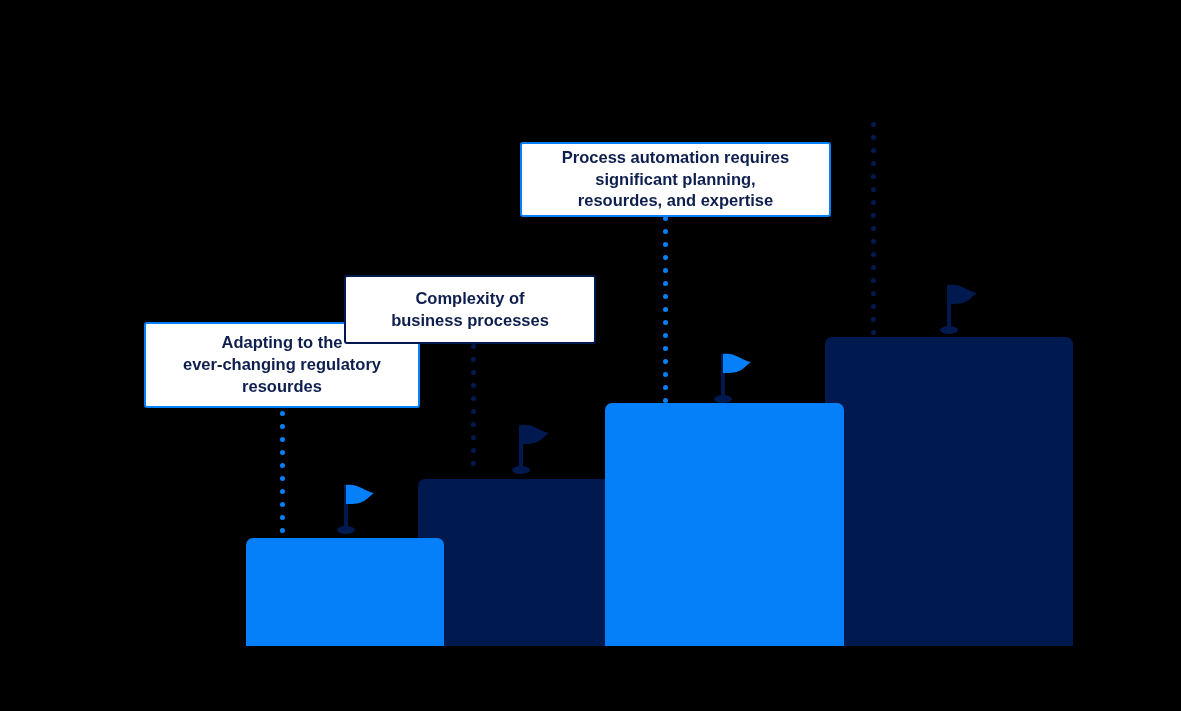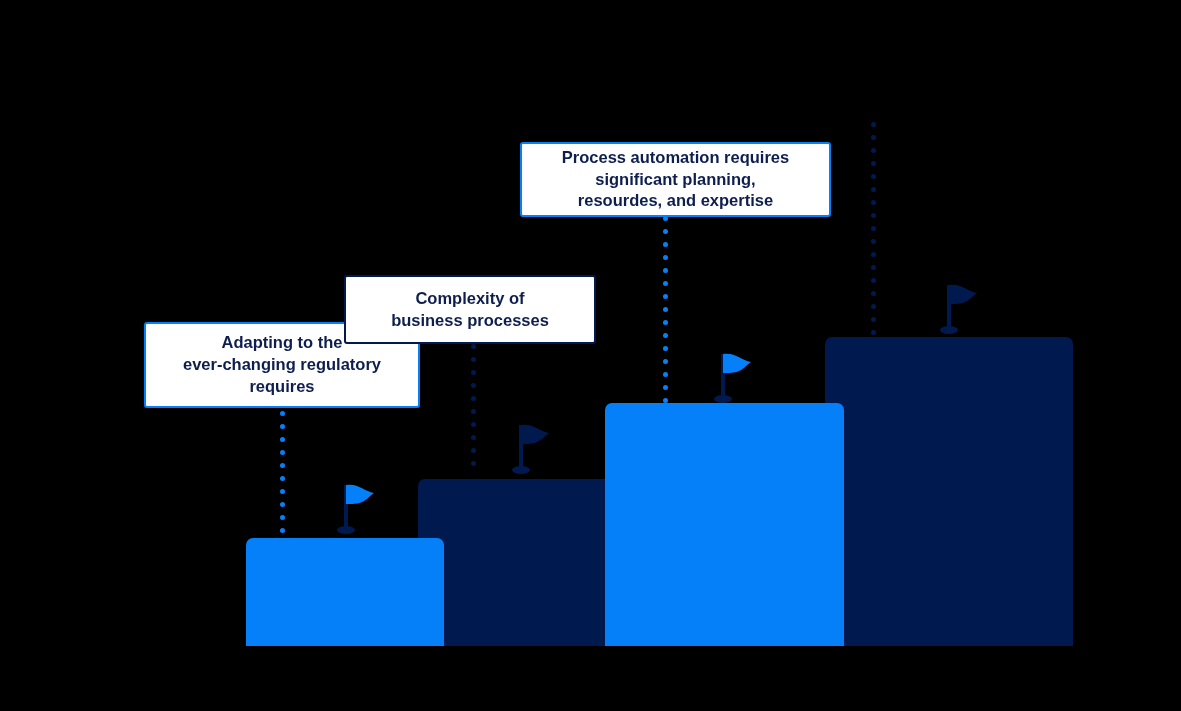--- a/index.html
+++ b/index.html
@@ -172,21 +172,21 @@
     <svg viewBox="0 0 46 56" xmlns="http://www.w3.org/2000/svg">
       <path d="M12 6 L12 50" stroke="#00194F" stroke-width="4" fill="none"></path>
       <ellipse cx="12" cy="51" rx="9" ry="4" fill="#00194F"></ellipse>
       <path d="M12 6 C 24 4, 30 12, 40 14 C 32 20, 30 26, 12 25 Z" fill="#00194F"></path>
     </svg>
   </div>
 
   <div class="callout" style="left:144px; top:322px; width:276px; height:86px; border-color:#0680F8;">
     <span>Adapting to the
 ever-changing regulatory
-requires</span>
+resourdes</span>
   </div>
 
   <div class="callout" style="left:344px; top:235px; width:252px; height:69px; border-color:#00194F;margin-top:40px;">
     <span>Complexity of
 business processes</span>
   </div>
 
   <div class="callout" style="left:520px; top:142px; width:311px; height:75px; border-color:#0680F8;">
     <span>Process automation requires
 significant planning,

